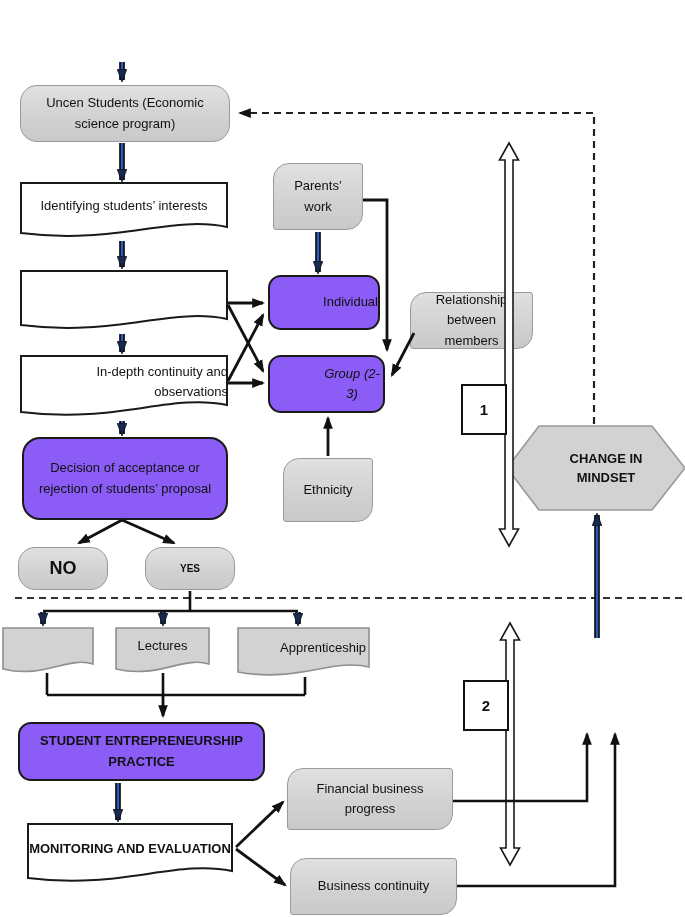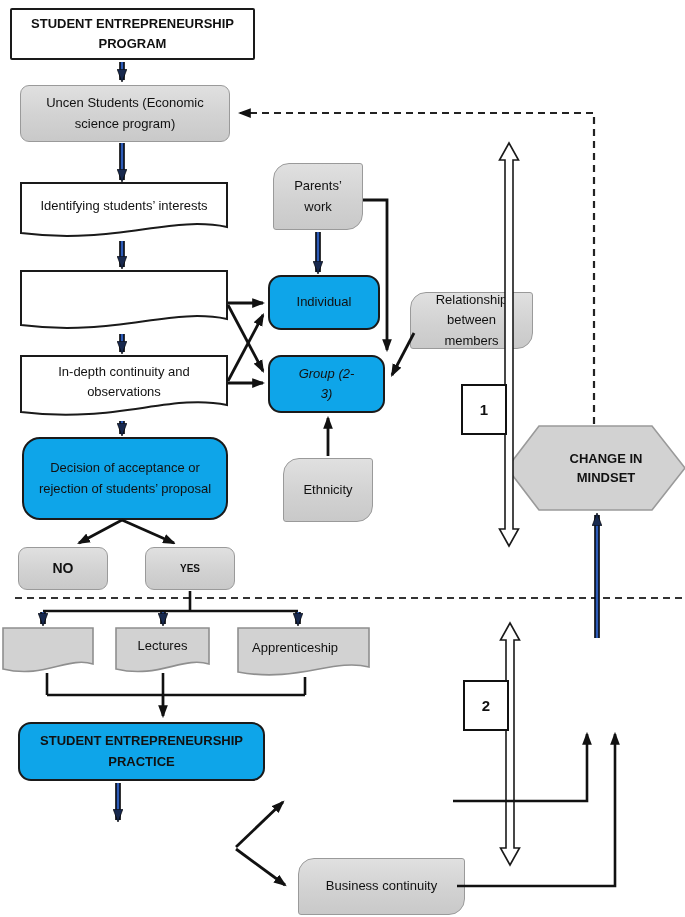--- a/index.html
+++ b/index.html
@@ -1,46 +1,43 @@
 <!DOCTYPE html>
 <html><head>
 <meta charset="utf-8">
 <style>
   html,body{margin:0;padding:0;background:#fff;}
   #stage{position:relative;width:685px;height:917px;background:#fff;overflow:hidden;
          font-family:"Liberation Sans",sans-serif;color:#111;}
   .node{position:absolute;display:flex;align-items:center;justify-content:center;
         text-align:center;font-size:13px;line-height:1.55;box-sizing:border-box;z-index:2;}
   .gray{background:linear-gradient(180deg,#e0e0e0 0%,#d2d2d2 55%,#c9c9c9 100%);
-        border:1.4px solid #9a9a9a;border-radius:9px;}
+        border:1.4px solid #9a9a9a;border-radius:17px;}
   .graydiag{background:linear-gradient(180deg,#e0e0e0 0%,#d2d2d2 55%,#c9c9c9 100%);
         border:1.4px solid #9a9a9a;border-radius:16px 3px 16px 3px;}
-  .whiteround{background:#0ea5e9;border:2px solid #1a1a1a;border-radius:13px;}
+  .whiteround{background:#8b5cf6;border:2px solid #1a1a1a;border-radius:13px;justify-content:flex-end;}
   .plainbox{background:#fff;border:2.4px solid #1a1a1a;border-radius:2px;}
   .bold{font-weight:bold;}
   .docnode{position:absolute;z-index:2;}
   .docnode svg{position:absolute;left:0;top:0;}
   .docnode .lbl{position:absolute;left:0;right:0;top:0;display:flex;align-items:center;
-        justify-content:center;text-align:center;font-size:13px;line-height:1.55;}
+        justify-content:center;text-align:right;font-size:13px;line-height:1.55;}
   .shapenode{position:absolute;z-index:2;}
   .shapenode svg{position:absolute;left:0;top:0;}
   .shapenode .lbl{position:absolute;left:0;right:0;top:0;bottom:0;display:flex;align-items:center;
         justify-content:center;text-align:center;font-weight:bold;font-size:13px;line-height:1.5;}
   #wires{position:absolute;left:0;top:0;z-index:3;pointer-events:none;}
   .numbox{position:absolute;z-index:4;background:#fff;border:2.4px solid #111;
         display:flex;align-items:center;justify-content:center;font-weight:bold;font-size:15px;}
 </style>
 </head>
 <body>
 
 <div id="stage">
 
-  <div class="node plainbox bold" style="left:10px;top:8px;width:245px;height:52px;padding:2px 10px;">
-      <span>STUDENT ENTREPRENEURSHIP PROGRAM</span>
-    </div>
 
   <div class="node gray" style="left:20px;top:85px;width:210px;height:57px;padding:2px 8px;">
       <span>Uncen Students (Economic science program)</span>
     </div>
 
   <div class="docnode" style="left:20px;top:182px;width:208px;height:60px;">
     <svg width="208" height="60" viewBox="0 0 208 60">
       <path d="M1,1 H207 V45 C150,33 96,63 1,51 Z" fill="#ffffff" stroke="#1a1a1a" stroke-width="2"></path>
     </svg>
     <div class="lbl" style="height:48px;width:208px;">
@@ -60,21 +57,21 @@
     </svg>
     <div class="lbl" style="height:54px;width:208px;">
         <span>In-depth continuity and observations</span>
       </div>
   </div>
 
   <div class="node whiteround" style="left:22px;top:437px;width:206px;height:83px;padding:2px 12px;border-radius:18px;">
       <span>Decision of acceptance or rejection of students’ proposal</span>
     </div>
 
-  <div class="node gray bold" style="left:18px;top:547px;width:90px;height:43px;font-size:14px;">
+  <div class="node gray bold" style="left:18px;top:547px;width:90px;height:43px;font-size:18px;">
       <span>NO</span>
     </div>
   <div class="node gray bold" style="left:145px;top:547px;width:90px;height:43px;font-size:10px;">
       <span>YES</span>
     </div>
 
   <div class="docnode" style="left:2px;top:627px;width:92px;height:49px;">
     <svg width="92" height="49" viewBox="0 0 92 49">
       <path d="M1,1 H91 V37 C66,29 42,52 1,42 Z" fill="#d2d2d2" stroke="#8f8f8f" stroke-width="1.6"></path>
     </svg>
@@ -84,31 +81,42 @@
       <path d="M1,1 H94 V37 C68,29 43,52 1,42 Z" fill="#d2d2d2" stroke="#8f8f8f" stroke-width="1.6"></path>
     </svg>
     <div class="lbl" style="height:38px;width:95px;">
         <span>Lectures</span>
       </div>
   </div>
   <div class="docnode" style="left:237px;top:627px;width:133px;height:53px;">
     <svg width="133" height="53" viewBox="0 0 133 53">
       <path d="M1,1 H132 V40 C96,31 61,56 1,45 Z" fill="#d2d2d2" stroke="#8f8f8f" stroke-width="1.6"></path>
     </svg>
-    <div class="lbl" style="height:42px;width:116px;">
+    <div class="lbl" style="height:42px;width:116px;margin-left:28px;">
         <span>Apprenticeship</span>
       </div>
   </div>
 
   <div class="node whiteround bold" style="left:18px;top:722px;width:247px;height:59px;padding:2px 10px;">
       <span>STUDENT ENTREPRENEURSHIP PRACTICE</span>
     </div>
 
-
-  <div class="node graydiag" style="left:290px;top:858px;width:167px;height:57px;padding:2px 10px;margin-left:8px;">
+  <div class="docnode" style="left:27px;top:823px;width:206px;height:64px;">
+    <svg width="206" height="64" viewBox="0 0 206 64">
+      <path d="M1,1 H205 V48 C148,36 94,67 1,55 Z" fill="#ffffff" stroke="#1a1a1a" stroke-width="2"></path>
+    </svg>
+    <div class="lbl bold" style="height:52px;width:206px;">
+        <span>MONITORING AND EVALUATION</span>
+      </div>
+  </div>
+
+  <div class="node graydiag" style="left:287px;top:768px;width:166px;height:62px;padding:2px 16px;">
+      <span>Financial business progress</span>
+    </div>
+  <div class="node graydiag" style="left:290px;top:858px;width:167px;height:57px;padding:2px 10px;">
       <span>Business continuity</span>
     </div>
 
   <div class="node graydiag" style="left:273px;top:163px;width:90px;height:67px;padding:2px 10px;">
       <span>Parents’ work</span>
     </div>
   <div class="node whiteround" style="left:268px;top:275px;width:112px;height:55px;">
       <span>Individual</span>
     </div>
   <div class="node whiteround" style="left:268px;top:355px;width:117px;height:58px;">

